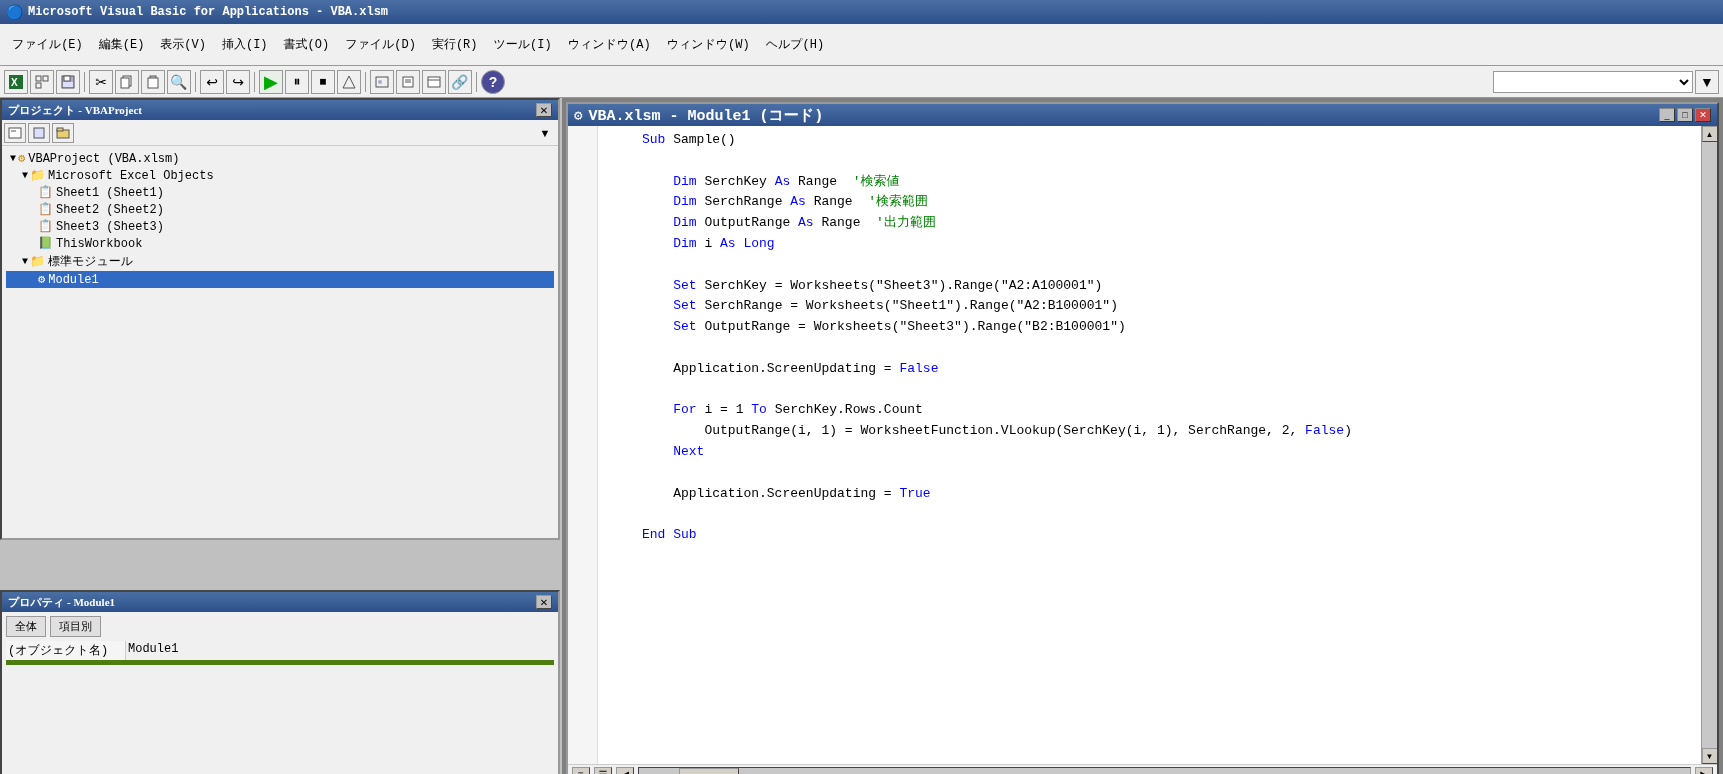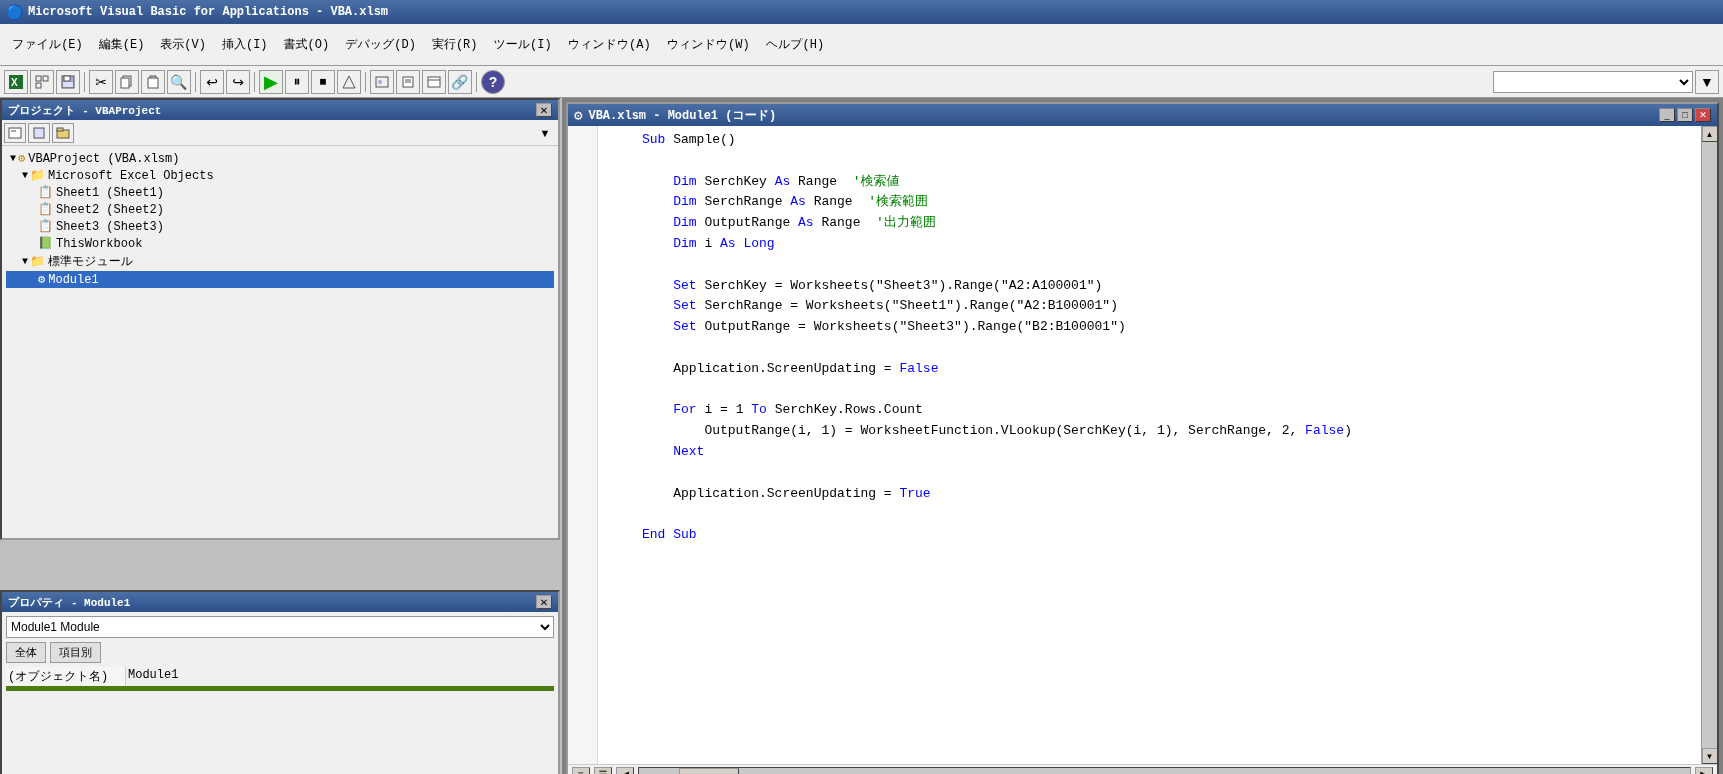--- a/index.html
+++ b/index.html
@@ -111,21 +111,21 @@
     }
     .panel-title-bar {
       background: linear-gradient(to bottom, #4a6fa5, #2d4f8a);
       color: white;
       padding: 2px 6px;
       display: flex;
       justify-content: space-between;
       align-items: center;
       height: 20px;
     }
-    .panel-title-text { font-size: 11px; font-weight: bold; }
+    .panel-title-text { font-size: 11px; font-weight: bold; font-family: Liberation Serif, serif; }
     .panel-close-btn {
       width: 16px;
       height: 14px;
       background: #c0c0c0;
       border: 1px outset #999;
       cursor: pointer;
       display: flex;
       align-items: center;
       justify-content: center;
       font-size: 10px;
@@ -375,21 +375,21 @@
   <span class="title-bar-icon" style="background:none; font-size:14px;">🔵</span>
   <span class="title-bar-text">Microsoft Visual Basic for Applications - VBA.xlsm</span>
 </div>
 
 <div class="menu-bar">
   <span class="menu-item">ファイル(E)</span>
   <span class="menu-item">編集(E)</span>
   <span class="menu-item">表示(V)</span>
   <span class="menu-item">挿入(I)</span>
   <span class="menu-item">書式(O)</span>
-  <span class="menu-item">デバッグ(D)</span>
+  <span class="menu-item">ファイル(D)</span>
   <span class="menu-item">実行(R)</span>
   <span class="menu-item">ツール(I)</span>
   <span class="menu-item">ウィンドウ(A)</span>
   <span class="menu-item">ウィンドウ(W)</span>
   <span class="menu-item">ヘルプ(H)</span>
 </div>
 
 <div class="toolbar">
   <button class="toolbar-btn" title="Excel">
     <svg width="16" height="16" viewBox="0 0 16 16">
@@ -546,42 +546,41 @@
         </div>
       </div>
     </div>
 
     <div class="properties-panel">
       <div class="panel-title-bar">
         <span class="panel-title-text">プロパティ - Module1</span>
         <button class="panel-close-btn">✕</button>
       </div>
       <div class="props-content">
-        <select class="props-dropdown"><option>Module1 Module</option></select>
         <div class="props-tabs">
           <button class="props-tab">全体</button>
           <button class="props-tab">項目別</button>
         </div>
         <div class="props-table">
           <div class="props-row">
             <span class="props-key">(オブジェクト名)</span>
             <span class="props-val">Module1</span>
           </div>
         </div>
       </div>
     </div>
   </div>
 
   <div class="code-panel">
     <div class="code-window">
 
       <div class="code-title-bar">
         <div style="display:flex; align-items:center; gap:6px;">
           <span style="font-size:14px;">⚙</span>
-          <span style="font-size:12px; font-weight:bold;">VBA.xlsm - Module1 (コード)</span>
+          <span style="font-size:15px; font-weight:bold;">VBA.xlsm - Module1 (コード)</span>
         </div>
         <div class="code-title-controls">
           <button class="code-title-btn">_</button>
           <button class="code-title-btn">□</button>
           <button class="code-title-btn" style="background:#cc4444; color:white;">✕</button>
         </div>
       </div>
 
 
       <div class="code-body">

